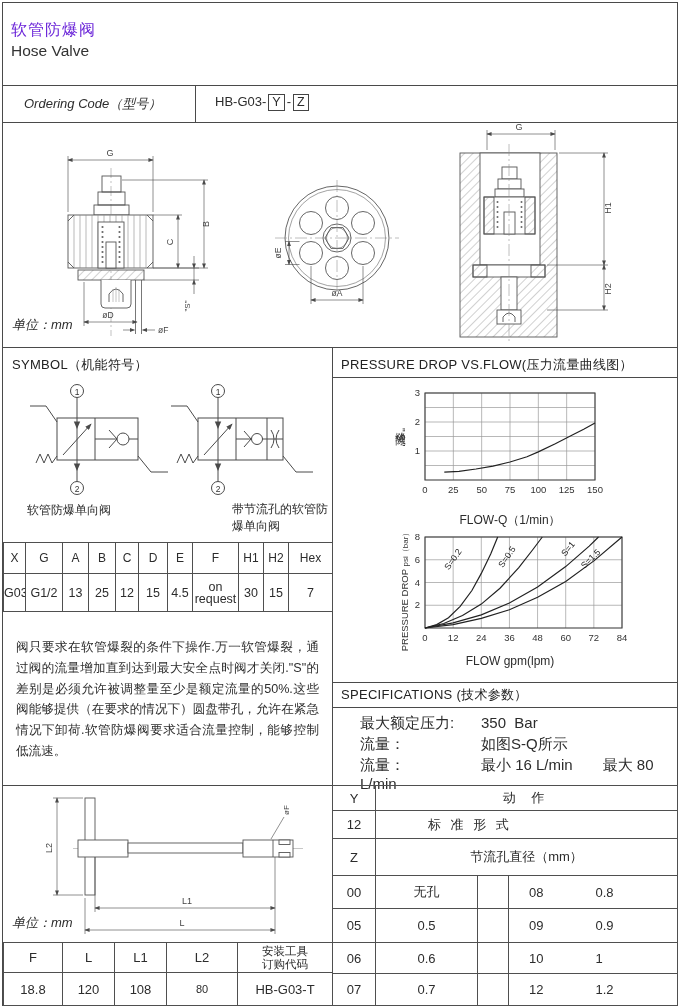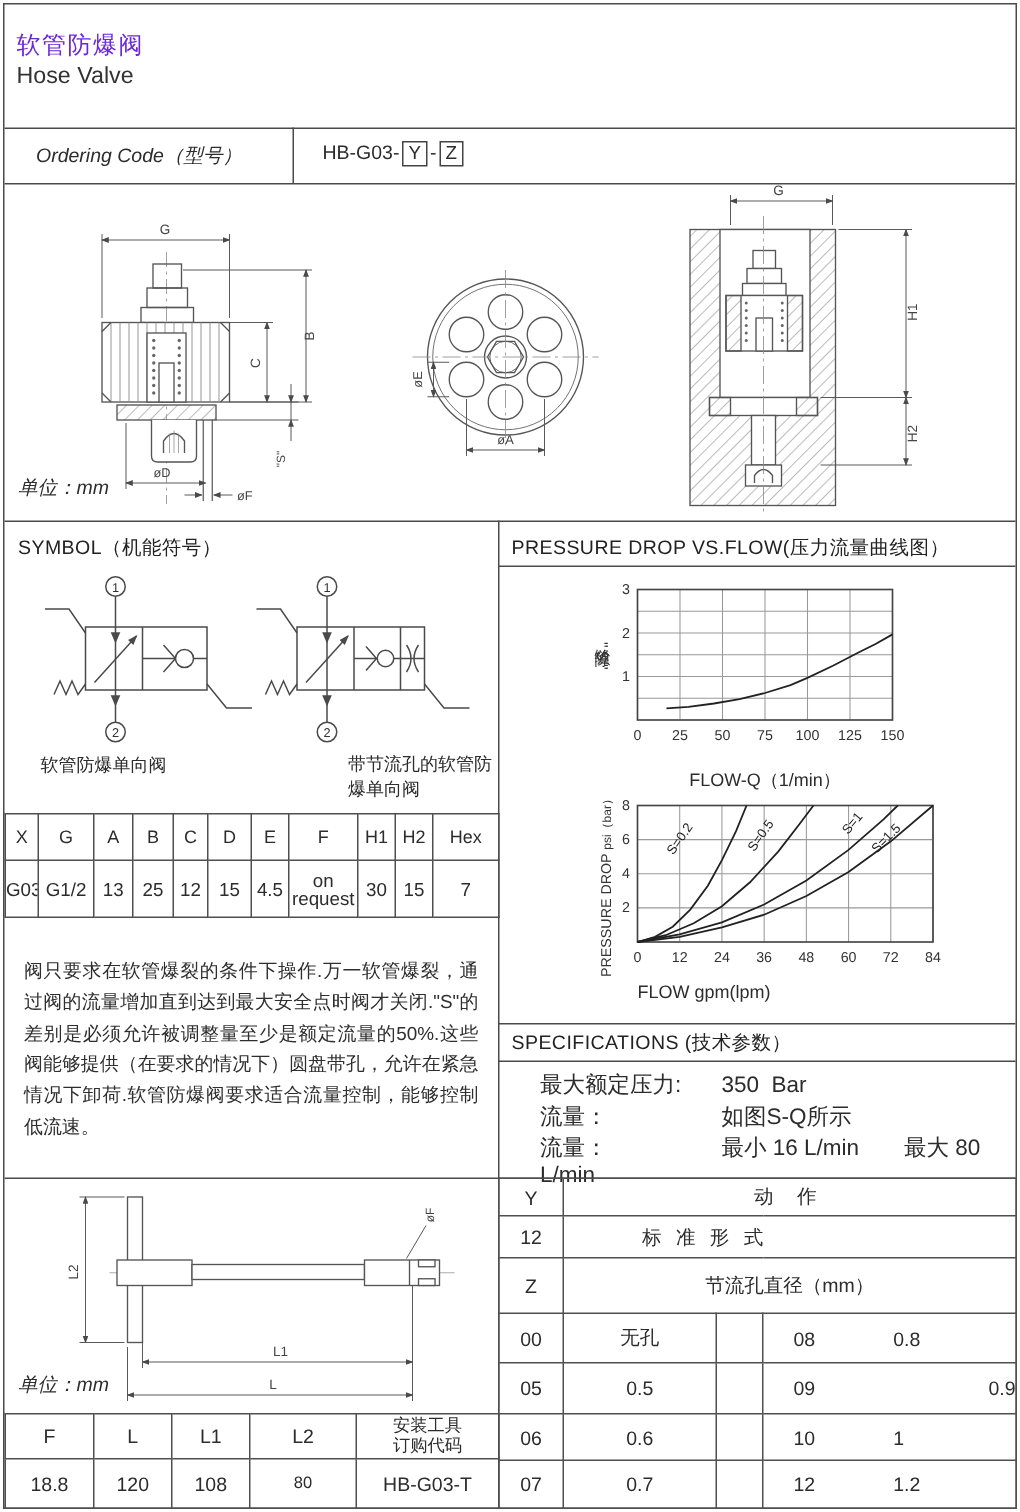--- a/index.html
+++ b/index.html
@@ -312,21 +312,21 @@
         <path d="M30.0,99.0 L48.8,94.5 L67.5,86.5 L86.3,75.1 L105.0,59.2 L123.8,38.7 L137.9,20.5 L147.3,8.0" fill="none" stroke="#222" stroke-width="1.2"></path>
         <text x="114.42857142857143" y="29.612499999999997" font-size="8.8" fill="#222" text-anchor="middle" transform="rotate(-55 114.42857142857143 29.612499999999997)">S=0.5</text>
         <path d="M30.0,99.0 L58.1,93.9 L86.3,85.9 L114.4,74.0 L142.6,58.0 L170.7,37.6 L194.2,17.1 L203.5,8.0" fill="none" stroke="#222" stroke-width="1.2"></path>
         <text x="175.40476190476193" y="21.650000000000006" font-size="8.8" fill="#222" text-anchor="middle" transform="rotate(-50 175.40476190476193 21.650000000000006)">S=1</text>
         <path d="M30.0,99.0 L58.1,95.6 L86.3,89.3 L114.4,80.8 L142.6,68.3 L170.7,52.4 L198.9,31.9 L227.0,8.0" fill="none" stroke="#222" stroke-width="1.2"></path>
         <text x="197.6845238095238" y="31.887500000000003" font-size="8.8" fill="#222" text-anchor="middle" transform="rotate(-45 197.6845238095238 31.887500000000003)">S=1.5</text>
       </svg></div>
   <div class="abs rot" style="left:336px;top:583px;width:140px;height:14px;text-align:center;font-size:9.5px;color:#333;white-space:nowrap">
     <span>PRESSURE DROP </span><span style="font-size:8px">psi（bar）</span>
   </div>
-  <div class="abs" style="left:425px;top:654px;width:170px;text-align:left;font-size:12px">FLOW gpm(lpm)</div>
+  <div class="abs" style="left:425px;top:654px;width:170px;text-align:center;font-size:12px">FLOW gpm(lpm)</div>
 
   <table class="abs dimtab" style="left:3px;top:542px;width:329px">
     <colgroup>
         <col style="width:22px">
         <col style="width:37px">
         <col style="width:26px">
         <col style="width:27px">
         <col style="width:23px">
         <col style="width:29px">
         <col style="width:25px">
@@ -461,21 +461,21 @@
       <td>无孔</td>
       <td></td>
       <td class="nbr">08</td>
       <td class="nbl" style="text-align:left;padding-left:32px">0.8</td>
     </tr>
     <tr style="height:34px">
       <td>05</td>
       <td>0.5</td>
       <td></td>
       <td class="nbr">09</td>
-      <td class="nbl" style="text-align:right;padding-left:32px">0.9</td>
+      <td class="nbl" style="text-align:left;padding-left:32px">0.9</td>
     </tr>
     <tr style="height:31px">
       <td>06</td>
       <td>0.6</td>
       <td></td>
       <td class="nbr">10</td>
       <td class="nbl" style="text-align:left;padding-left:32px">1</td>
     </tr>
     <tr style="height:32px">
       <td>07</td>

